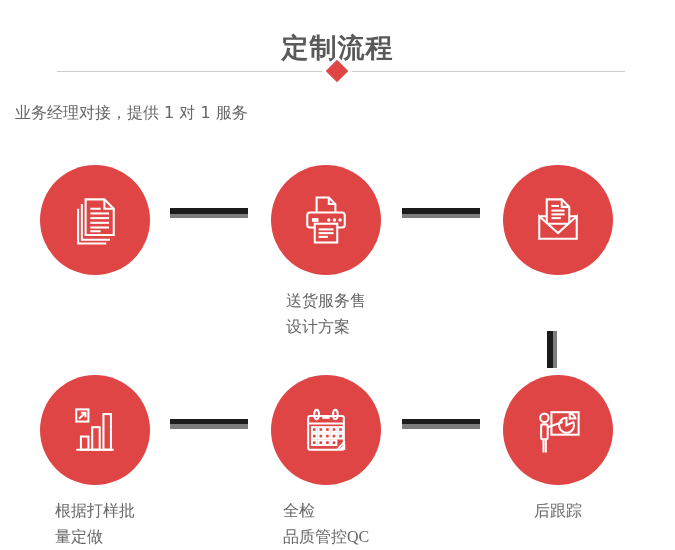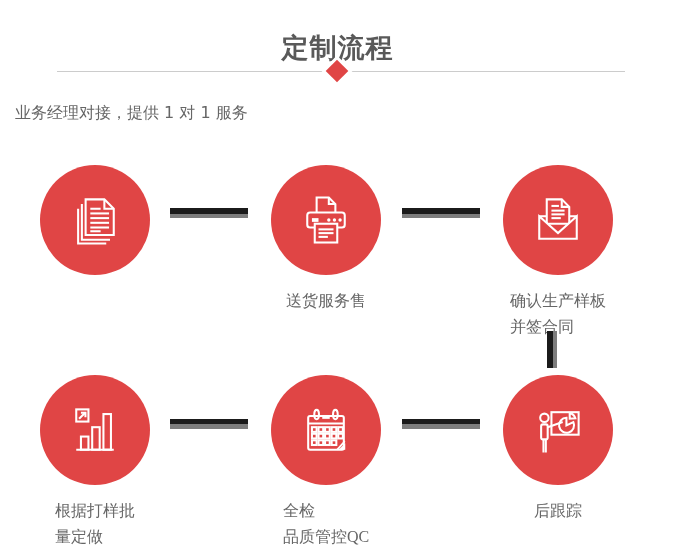--- a/index.html
+++ b/index.html
@@ -88,40 +88,37 @@
         <circle cx="41" cy="32" r="1.8" fill="#ffffff" stroke="none"></circle>
         <circle cx="47" cy="32" r="1.8" fill="#ffffff" stroke="none"></circle>
         <rect x="20" y="36" width="24" height="20" fill="#e04545"></rect>
         <path d="M24 42 H40"></path>
         <path d="M24 46 H40"></path>
         <path d="M24 50 H34"></path>
       </svg>
     </div>
     <div class="label">
       <span>送货服务售</span>
+      <span>设计方案</span>
     </div>
   </div>
 
   <div class="step s3">
     <div class="circle">
       <svg class="icon" width="60" height="60" viewBox="0 0 64 64" fill="none" stroke="#ffffff" stroke-width="2.2">
         <path d="M12 28 H20"></path>
         <path d="M44 28 H52"></path>
         <path d="M20 10 H36 L44 18 V36 H20 Z" fill="#e04545"></path>
         <path d="M36 10 V18 H44"></path>
         <path d="M25 17 H33"></path>
         <path d="M25 22 H39"></path>
         <path d="M25 26 H39"></path>
         <path d="M25 30 H35"></path>
         <path d="M12 28 L32 46 L52 28 V52 H12 Z" fill="#e04545"></path>
       </svg>
-    </div>
-    <div class="label">
-      <span>确认生产样板</span>
-      <span>并签合同</span>
     </div>
   </div>
 
   <div class="step s4">
     <div class="circle">
       <svg class="icon" width="60" height="60" viewBox="0 0 64 64" fill="none" stroke="#ffffff" stroke-width="2.2">
         <rect x="12" y="10" width="13" height="13"></rect>
         <path d="M15 20 L21.5 13.5"></path>
         <path d="M17 13.5 H21.8 V18.3"></path>
         <rect x="17" y="39" width="8" height="14"></rect>

